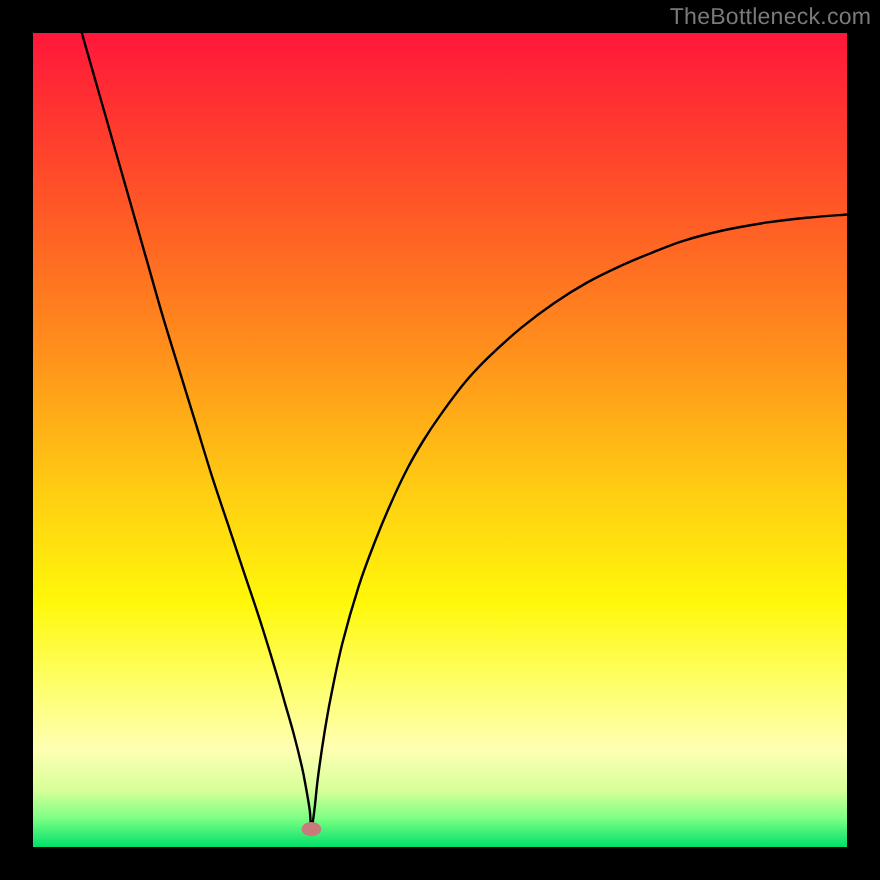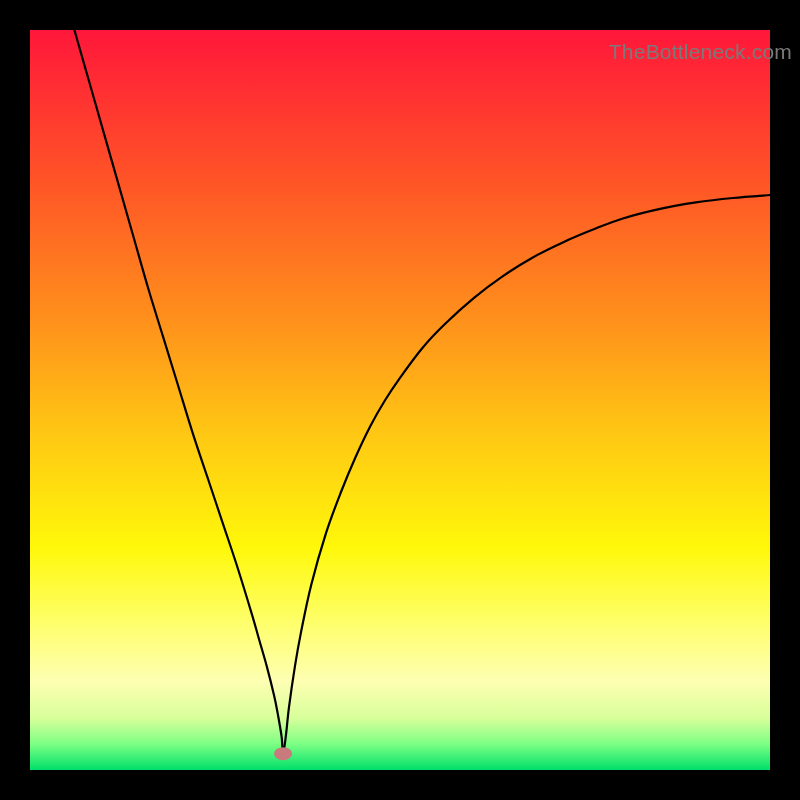--- a/index.html
+++ b/index.html
@@ -21,21 +21,20 @@
   }
   .watermark {
     position: absolute;
     top: 4px;
     right: 8px;
     color: #7a7a7a;
     font-size: 21px;
     font-weight: 500;
     letter-spacing: 0.2px;
     z-index: 10;
-    margin-top: 36px;
   }
   svg { display: block; }
 </style>
 </head>
 <body>
 
 <div class="watermark">TheBottleneck.com</div>
 
 <div class="frame">
   <svg id="chart-svg" width="740" height="740" viewBox="0 0 740 740" preserveAspectRatio="none">

